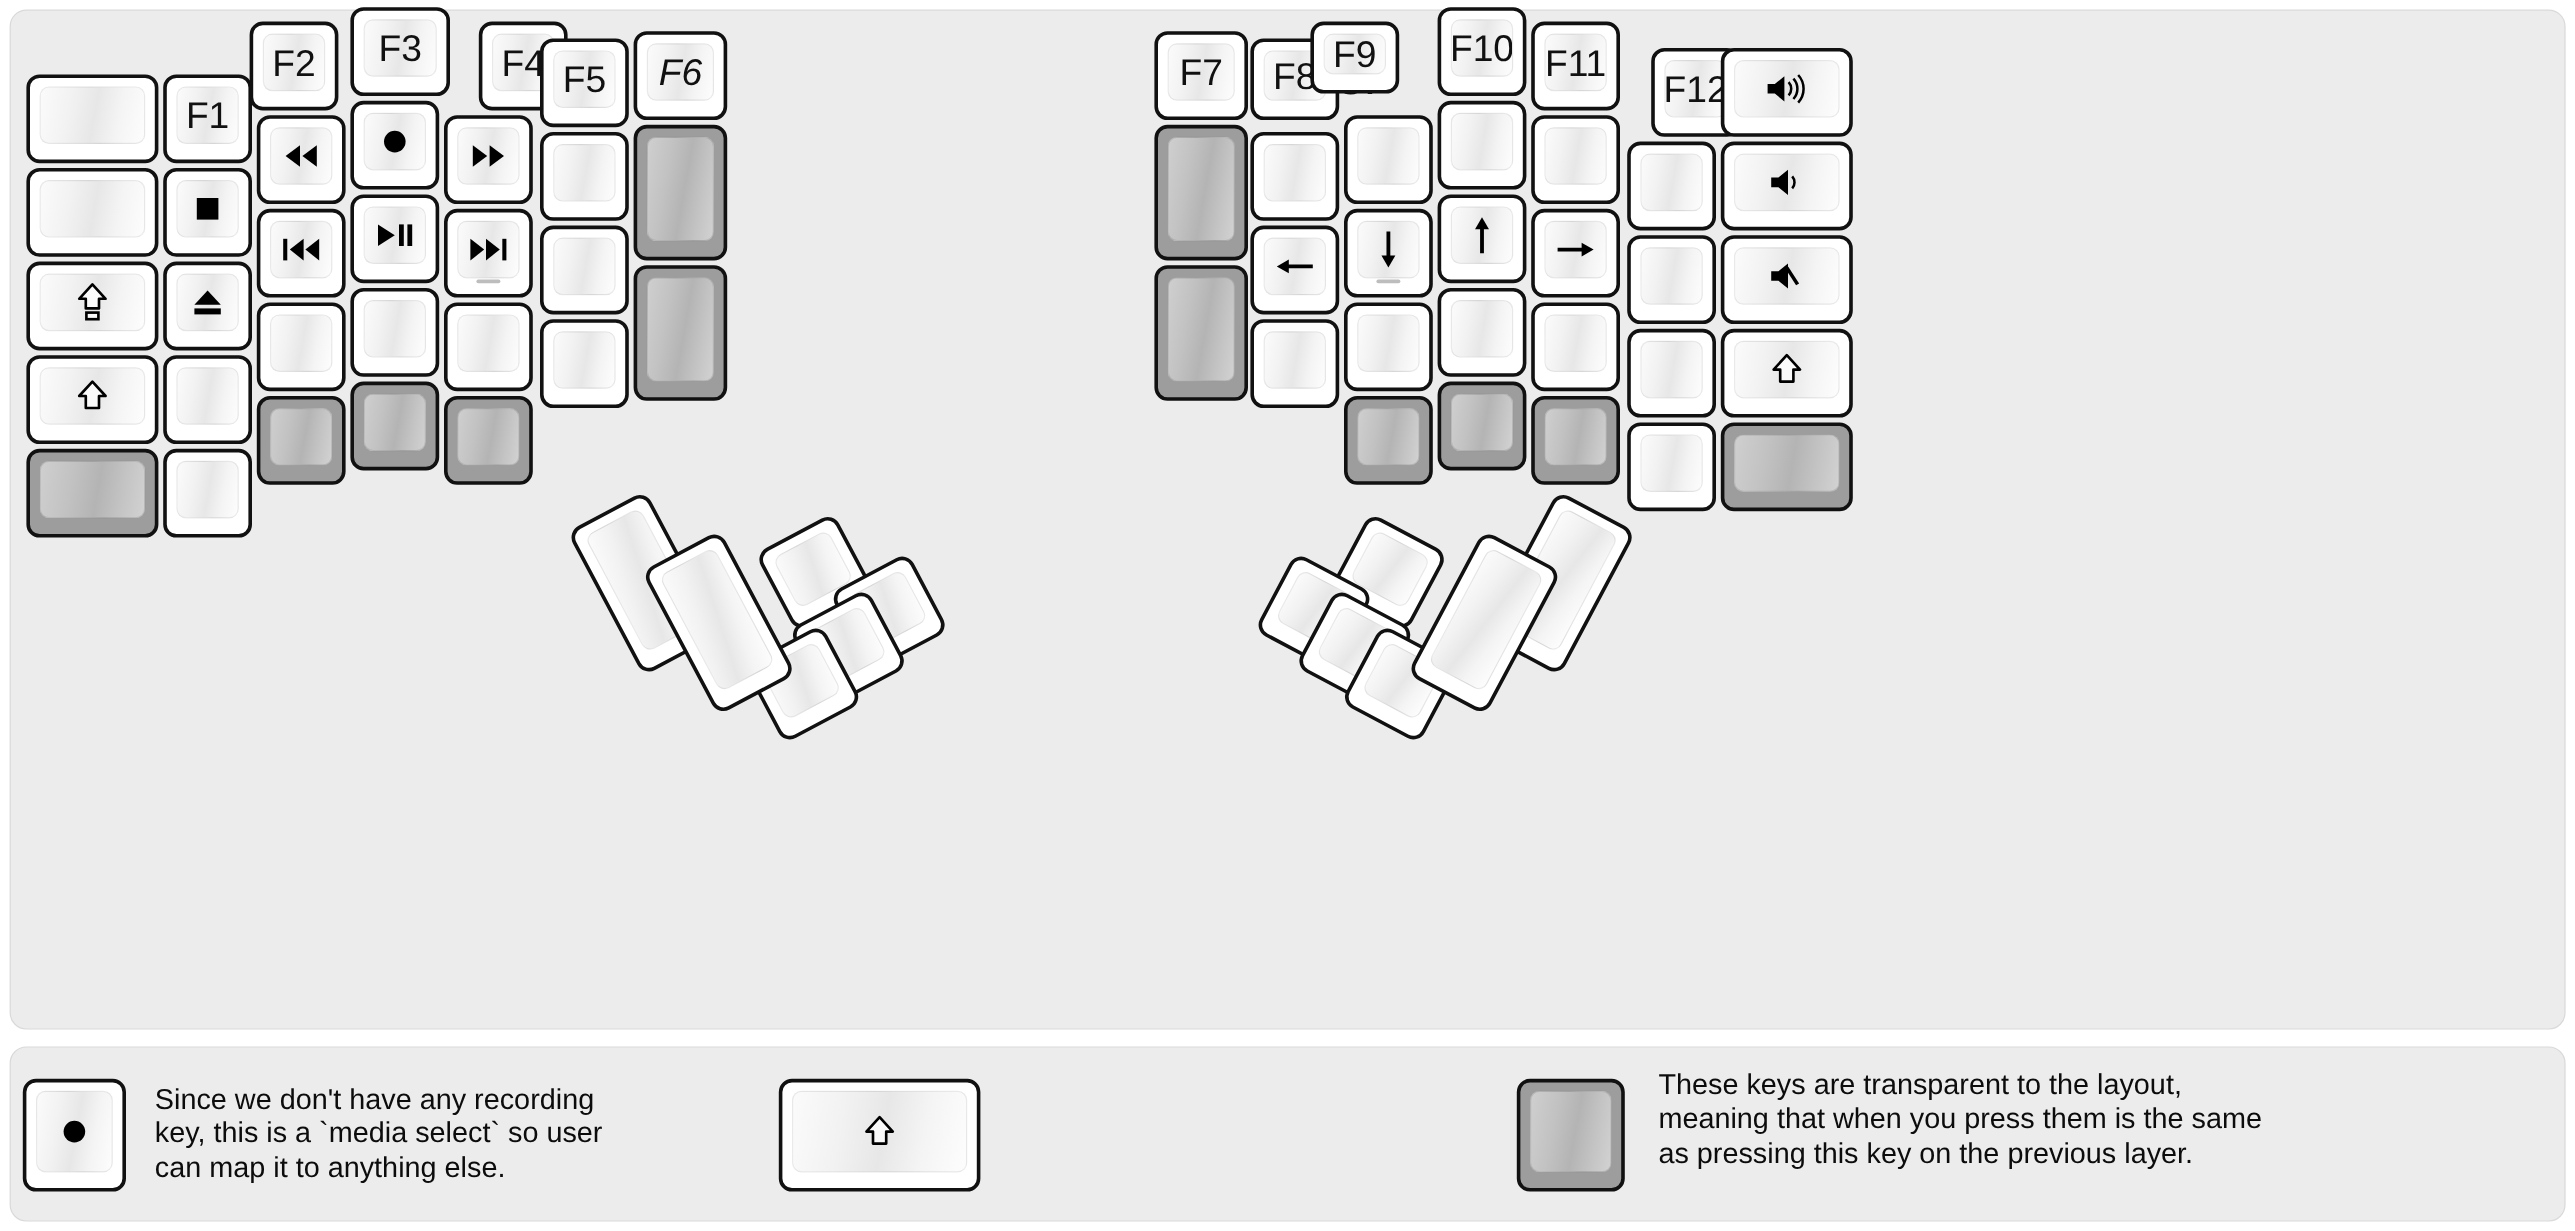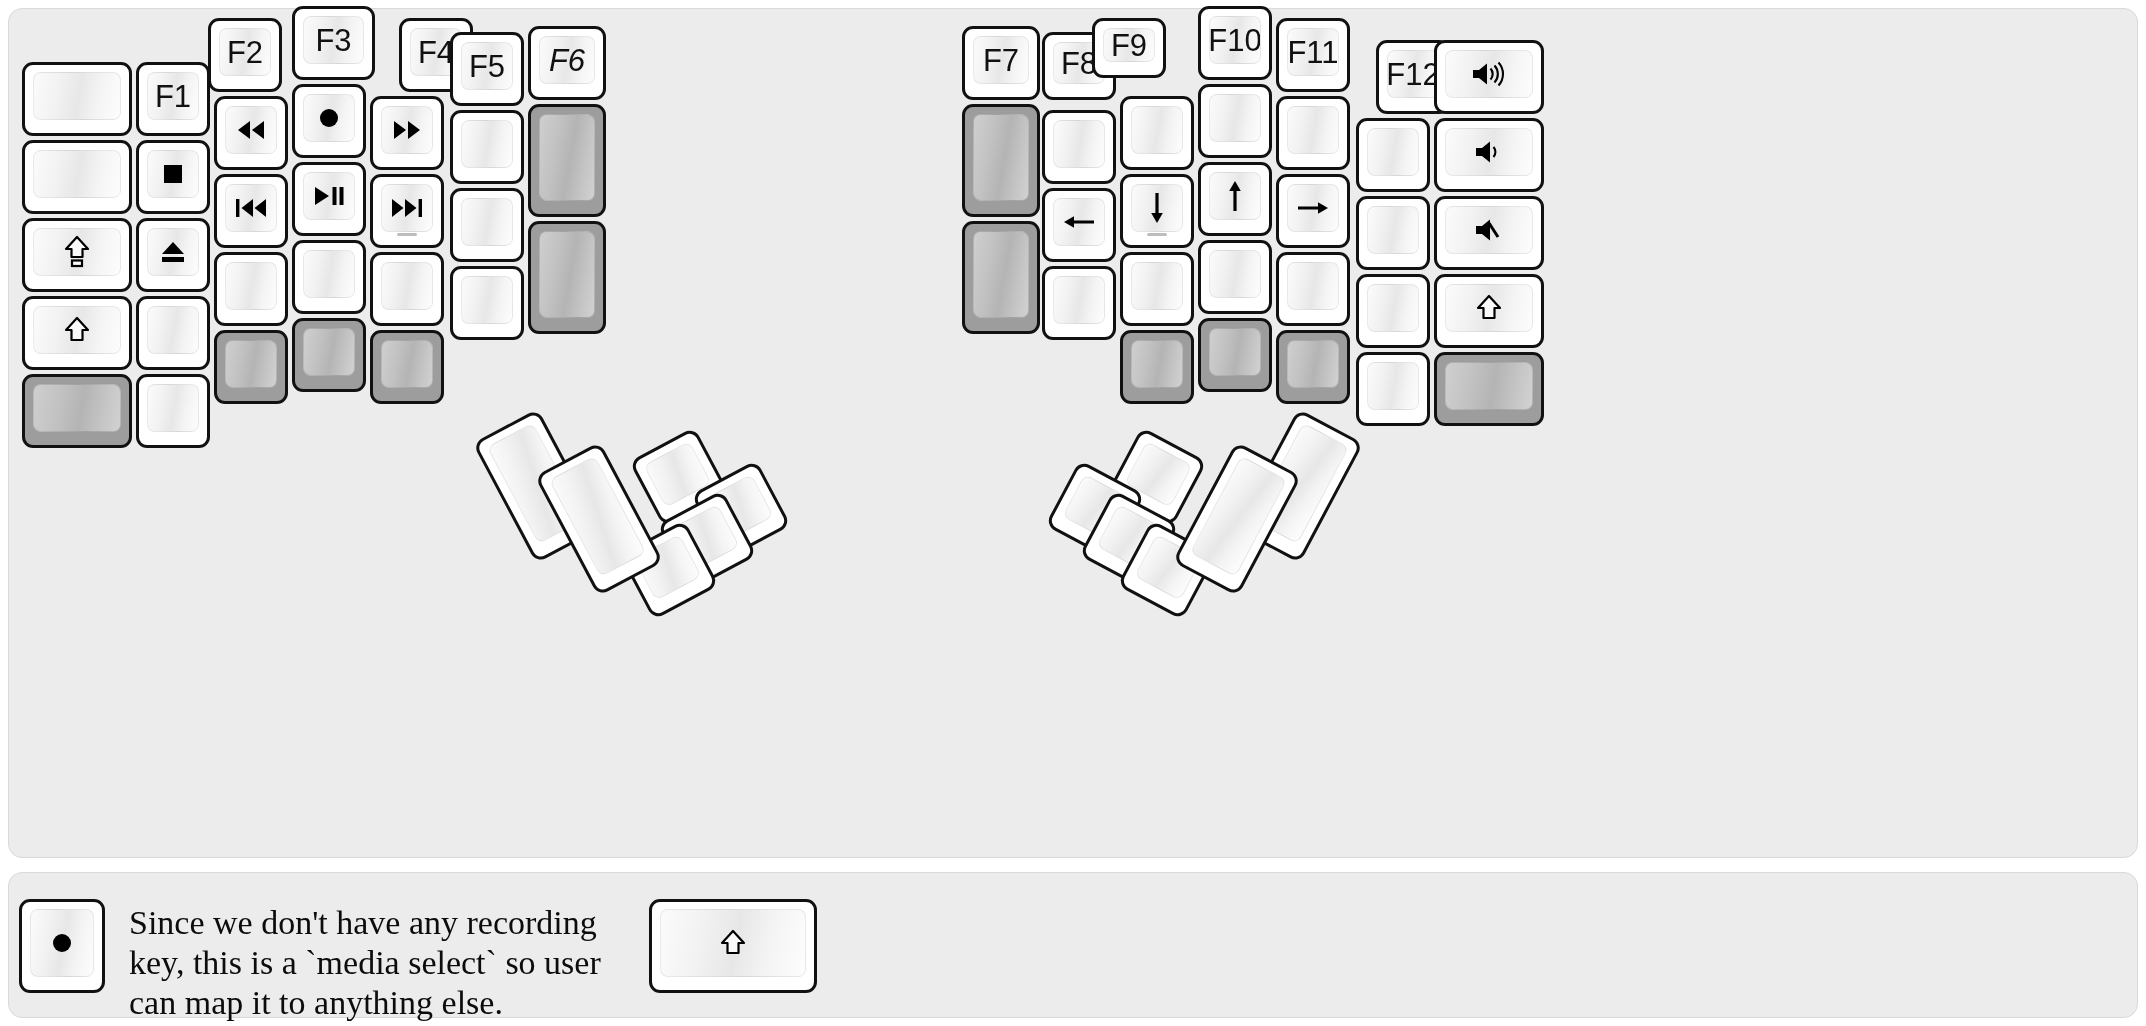--- a/index.html
+++ b/index.html
@@ -75,23 +75,23 @@
     text-align:center;
     font-size:42px;color:#111;
     font-family:"Liberation Sans", sans-serif;
   }
 
   
   .legend-item{position:absolute;top:0;height:146px;}
   .legend-key{position:absolute;left:0;top:26px;}
   .legend-text{
     position:absolute;
-    font-size:34px;line-height:1.18;color:#0c0c0c;
+    font-size:24px;line-height:1.18;color:#0c0c0c;
     white-space:pre-line;
-    font-family:Liberation Serif, serif;
+    font-family:Liberation Sans, sans-serif;
   }
   #li-1{left:10px;width:620px;}
   #li-1 .legend-key{width:86px;height:94px;}
   #li-1 .legend-text{left:110px;top:30px;width:510px;}
   #li-2{left:640px;width:600px;}
   #li-2 .legend-key{width:168px;height:94px;}
   #li-2 .legend-text{left:192px;top:47px;width:420px;}
   #li-3{left:1255px;width:880px;}
   #li-3 .legend-key{width:90px;height:94px;}
   #li-3 .legend-text{left:118px;top:18px;width:760px;}
@@ -126,20 +126,28 @@
         <div class="top">
           <span class="glyph">
             <svg width="28" height="30" viewBox="0 0 28 30">
                 <path d="M14 3 L25 15 L19.5 15 L19.5 25 L8.5 25 L8.5 15 L3 15 Z" fill="#fafafa" stroke="#000" stroke-width="2.2" stroke-linejoin="round"></path>
               </svg>
           </span>
         </div>
       </div>
     </div>
 
+    <div class="legend-item" id="li-3">
+      <div class="key legend-key trans">
+        <div class="top"></div>
+      </div>
+      <div class="legend-text">These keys are transparent to the layout,
+meaning that when you press them is the same
+as pressing this key on the previous layer.</div>
+    </div>
   </div>
 
 <div class="key" style="left: 22px; top: 62px; width: 110px; height: 74px;">
       <div class="top"></div>
     </div>
     <div class="key" style="left: 22px; top: 140px; width: 110px; height: 74px;">
       <div class="top"></div>
     </div>
     <div class="key" style="left: 22px; top: 218px; width: 110px; height: 74px;">
       <div class="top">

